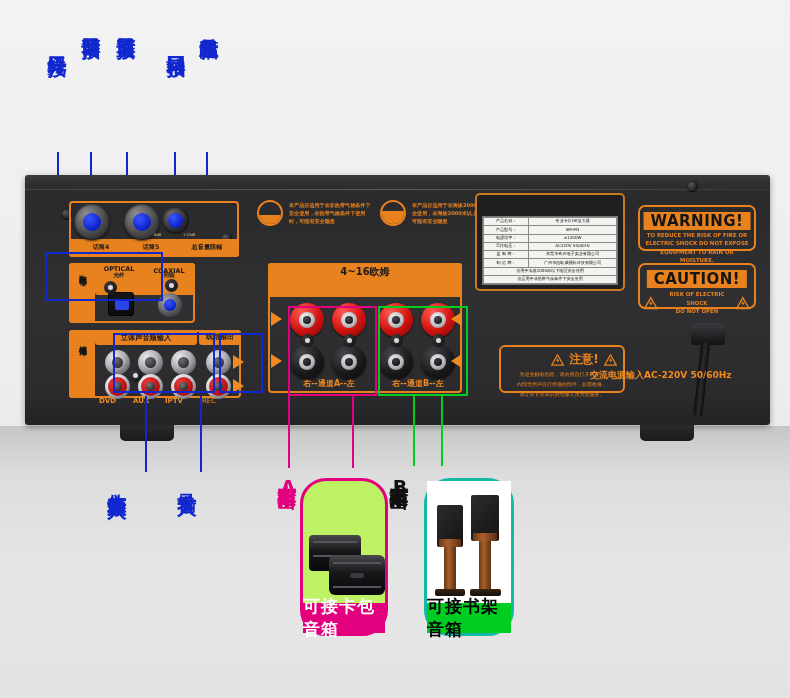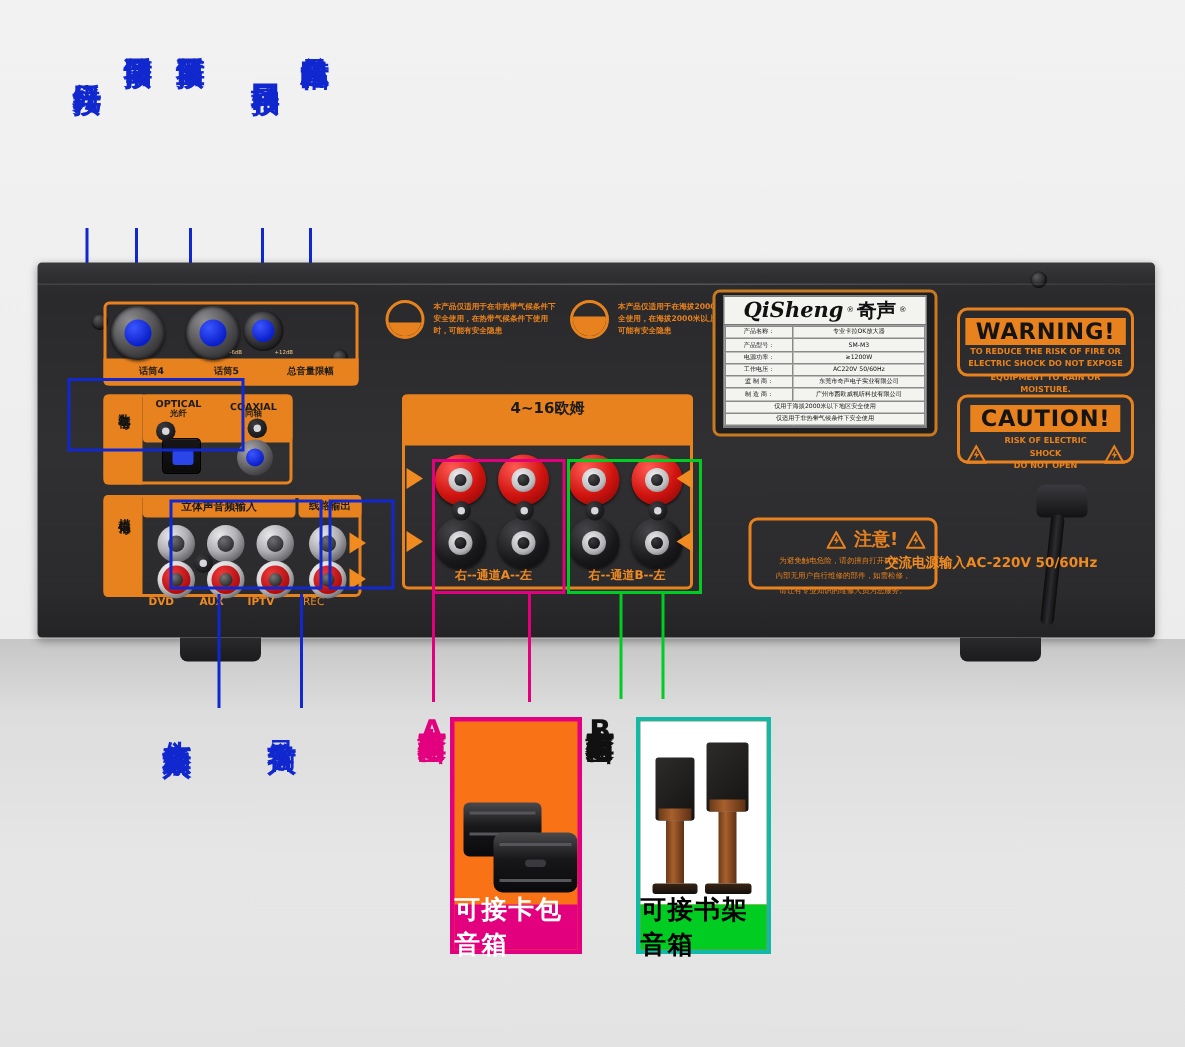--- a/index.html
+++ b/index.html
@@ -190,21 +190,21 @@
     background:linear-gradient(180deg,#3b3b3f,#121214);
   }
   .cord{position:absolute;width:9px;background:linear-gradient(90deg,#0c0c0d,#2c2c30,#0c0c0d);border-radius:4px;}
 
   
   .hl{position:absolute;border:2px solid #1128cf;}
   .hl.mag{border-color:#e3007f;}
   .hl.grn{border-color:#00cc22;}
 
   
-  .card{position:absolute;background:#f97316;}
+  .card{position:absolute;background:#bef264;border-radius:26px;}
   .card.mag{border:3px solid #e3007f;}
   .card.grn{border:3px solid #14b8a6;}
   .cardcap{
     position:absolute;left:0;right:0;bottom:0;height:30px;
     display:flex;align-items:center;justify-content:center;
     font-weight:700;font-size:17px;letter-spacing:1px;
   }
   .cardcap.mag{background:#e3007f;color:#fff;}
   .cardcap.grn{background:#00cc22;color:#000;}
 
@@ -416,26 +416,20 @@
 
     <div class="triR" style="left:246px;top:137px;"></div>
     <div class="triR" style="left:246px;top:179px;"></div>
     <div class="triL" style="left:426px;top:137px;"></div>
     <div class="triL" style="left:426px;top:179px;"></div>
 
     <div class="abs olabelTxt" style="left:259px;top:203px;width:90px;text-align:center;font-size:8px;font-weight:700;">右--通道A--左</div>
     <div class="abs olabelTxt" style="left:348px;top:203px;width:90px;text-align:center;font-size:8px;font-weight:700;">右--通道B--左</div>
 
     <div class="specbox" style="left:450px;top:18px;width:150px;height:98px;">
-      <div class="brandrow">
-        <span class="brand-en">QiSheng</span>
-        <span class="brand-r">®</span>
-        <span class="brand-cn">奇声</span>
-        <span class="brand-r">®</span>
-      </div>
       <div class="spectable">
         <table>
           <tbody>
               <tr>
             <td style="width:34%">产品名称：</td>
             <td>专业卡拉OK放大器</td>
               </tr>
           <tr>
             <td>产品型号：</td>
             <td>SM-M3</td>

